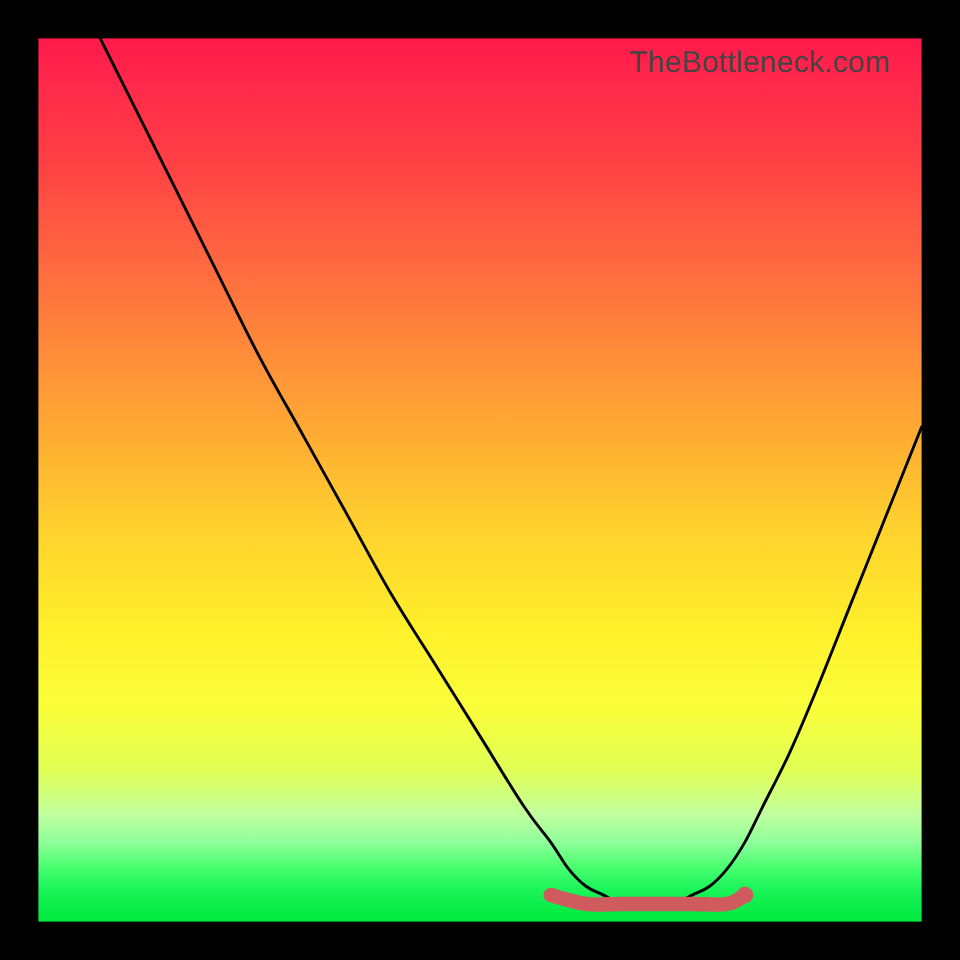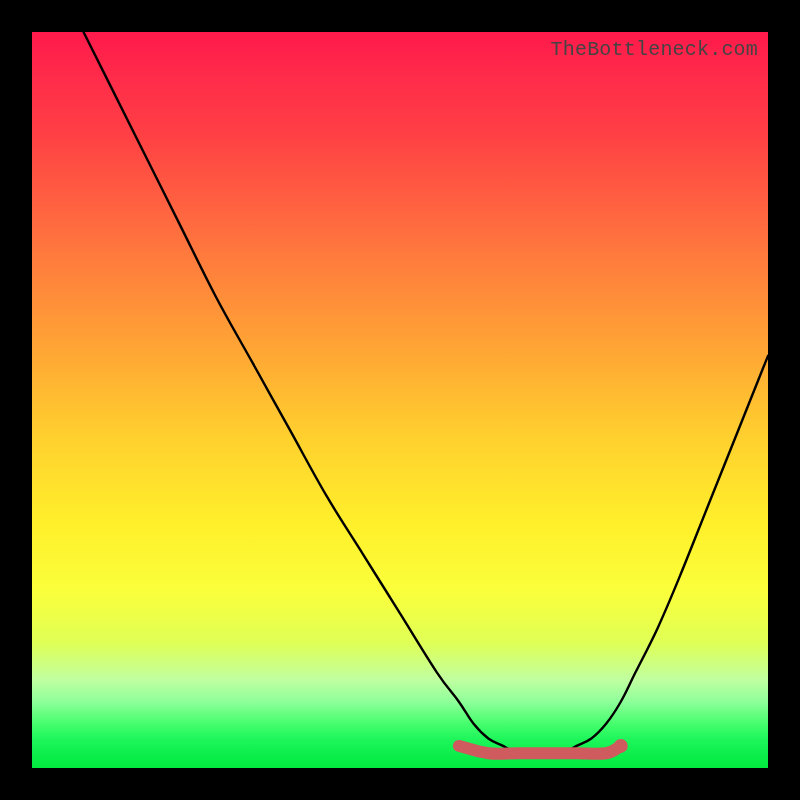--- a/index.html
+++ b/index.html
@@ -38,27 +38,26 @@
       #8eff9a 91%,
       #46fe6d 94%,
       #1ff65b 96%,
       #0def4c 98%,
       #02e93f 100%
     );
   }
   .watermark {
     position: absolute;
     top: 6px;
-    right: 10px;
+    right: 26px;
     color: #444;
-    font-size: 20px;
+    font-size: 25px;
     font-weight: 500;
     letter-spacing: 0.2px;
     user-select: none;
-    font-family: Liberation Mono, monospace;
   }
   svg.curve {
     position: absolute;
     left: 0;
     top: 0;
     width: 736px;
     height: 736px;
     overflow: visible;
   }
 </style>

